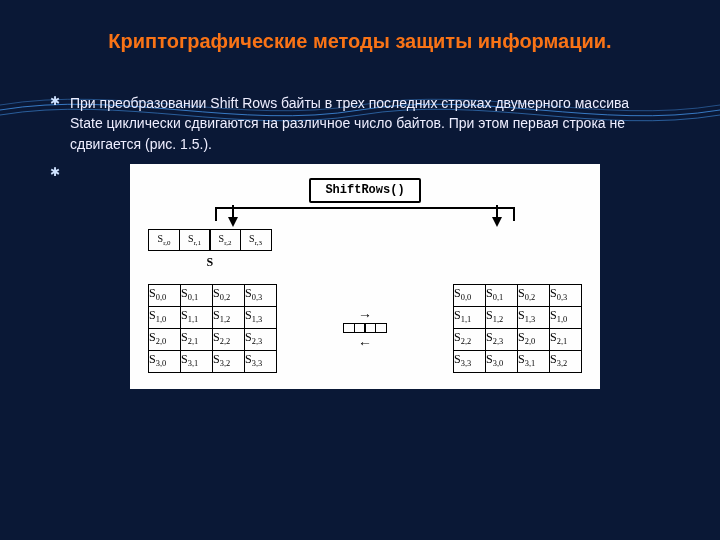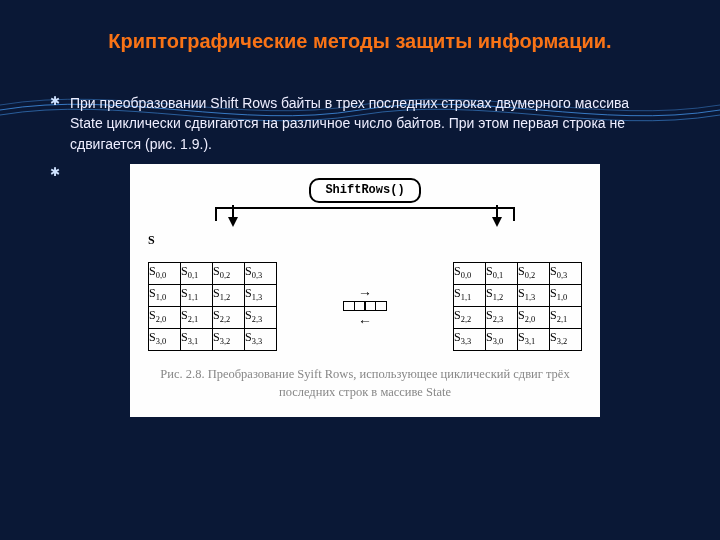--- a/index.html
+++ b/index.html
@@ -6,21 +6,21 @@
   html, body { width: 720px; height: 540px; font-family: "Segoe UI", Arial, sans-serif; }
   body { background: #0a1836; color: #fff; position: relative; overflow: hidden; }
   .wave { position: absolute; left: 0; right: 0; top: 90px; height: 40px; pointer-events: none; }
   .wave svg { width: 100%; height: 100%; display: block; }
   .title { text-align: center; font-size: 20px; font-weight: 600; padding: 30px 40px 10px; color: #f97316; }
   .bullets { padding: 30px 60px 0 70px; }
   .bullet { position: relative; font-size: 14px; line-height: 1.45; color: #eef; margin-bottom: 10px; }
   .bullet::before { content: "✱"; position: absolute; left: -20px; top: 0; color: #cfe2ff; font-size: 12px; }
   .diagram-wrap { display: flex; justify-content: center; margin-top: 4px; }
   .diagram { background: #fefefe; color: #000; padding: 14px 18px 16px; width: 470px; font-family: "Times New Roman", serif; }
-  .shift-box { border: 2px solid #000; border-radius: 10px; padding: 2px 14px; font-family: "Courier New", monospace; font-weight: bold; font-size: 12px; background: #fff; }
+  .shift-box { border: 2px solid #000; border-radius: 2px; padding: 2px 14px; font-family: "Courier New", monospace; font-weight: bold; font-size: 12px; background: #fff; }
   .arrows-row { display: flex; justify-content: space-between; padding: 0 80px; margin: -2px 0 2px; }
   .arrow-down { width: 0; height: 0; border-left: 5px solid transparent; border-right: 5px solid transparent; border-top: 10px solid #000; position: relative; }
   .arrow-down::before { content: ""; position: absolute; top: -22px; left: -1px; width: 2px; height: 14px; background: #000; }
   .connector { height: 14px; border-top: 2px solid #000; border-left: 2px solid #000; border-right: 2px solid #000; width: 300px; margin: 0 auto; position: relative; top: 2px; }
   .conn-center { position: absolute; left: 50%; top: -24px; transform: translateX(-50%); }
   .states-row { display: flex; justify-content: space-between; align-items: flex-start; gap: 10px; }
   .state-block { display: flex; flex-direction: column; align-items: center; }
   .row4 { display: flex; }
   .cell { border: 1.5px solid #000; width: 32px; height: 22px; display: flex; align-items: center; justify-content: center; font-size: 10px; font-family: "Times New Roman", serif; margin-left: -1.5px; }
   .cell:first-child { margin-left: 0; }
@@ -43,38 +43,52 @@
 
 <div class="wave">
   <svg viewBox="0 0 720 40" preserveAspectRatio="none">
     <path d="M0,20 C120,0 240,40 360,20 C480,0 600,40 720,20" stroke="#4aa3ff" stroke-width="1" fill="none" opacity="0.7"></path>
     <path d="M0,25 C120,5 240,45 360,25 C480,5 600,45 720,25" stroke="#4aa3ff" stroke-width="1" fill="none" opacity="0.5"></path>
     <path d="M0,15 C120,-5 240,35 360,15 C480,-5 600,35 720,15" stroke="#4aa3ff" stroke-width="1" fill="none" opacity="0.4"></path>
   </svg>
 </div>
 
 <div class="bullets">
-  <div class="bullet">При преобразовании Shift Rows байты в трех последних строках двумерного массива State циклически сдвигаются на различное число байтов. При этом первая строка не сдвигается (рис. 1.9.).</div>
+  <div class="bullet">При преобразовании Shift Rows байты в трех последних строках двумерного массива State циклически сдвигаются на различное число байтов. При этом первая строка не сдвигается (рис. 1.5.).</div>
   <div class="bullet">
     <div class="diagram-wrap">
       <div class="diagram">
 
         <div style="display:flex; justify-content:center; margin-bottom:2px;">
           <div class="shift-box">ShiftRows()</div>
         </div>
         <div class="connector">
           <div class="conn-center"></div>
         </div>
         <div class="arrows-row">
           <div class="arrow-down"></div>
           <div class="arrow-down"></div>
         </div>
 
         <div class="states-row">
           <div class="state-block">
+            <div class="row4">
+              <div class="cell">
+                  <span>S<sub>r,0</sub></span>
+                </div>
+              <div class="cell">
+                  <span>S<sub>r,1</sub></span>
+                </div>
+              <div class="cell">
+                  <span>S<sub>r,2</sub></span>
+                </div>
+              <div class="cell">
+                  <span>S<sub>r,3</sub></span>
+                </div>
+            </div>
             <div class="state-label">S</div>
           </div>
         </div>
 
         <div class="matrices-row">
           <table class="matrix">
             <tbody>
                 <tr>
                   <td>S<sub>0,0</sub></td>
                   <td>S<sub>0,1</sub></td>
@@ -136,17 +150,16 @@
             <tr>
                   <td>S<sub>3,3</sub></td>
                   <td>S<sub>3,0</sub></td>
                   <td>S<sub>3,1</sub></td>
                   <td>S<sub>3,2</sub></td>
                 </tr>
           </tbody>
             </table>
         </div>
 
-        <div class="caption">Рис. 2.8. Преобразование Syift Rows, использующее циклический сдвиг трёх последних строк в массиве State</div>
       </div>
     </div>
   </div>
 </div>
 
 </body></html>

